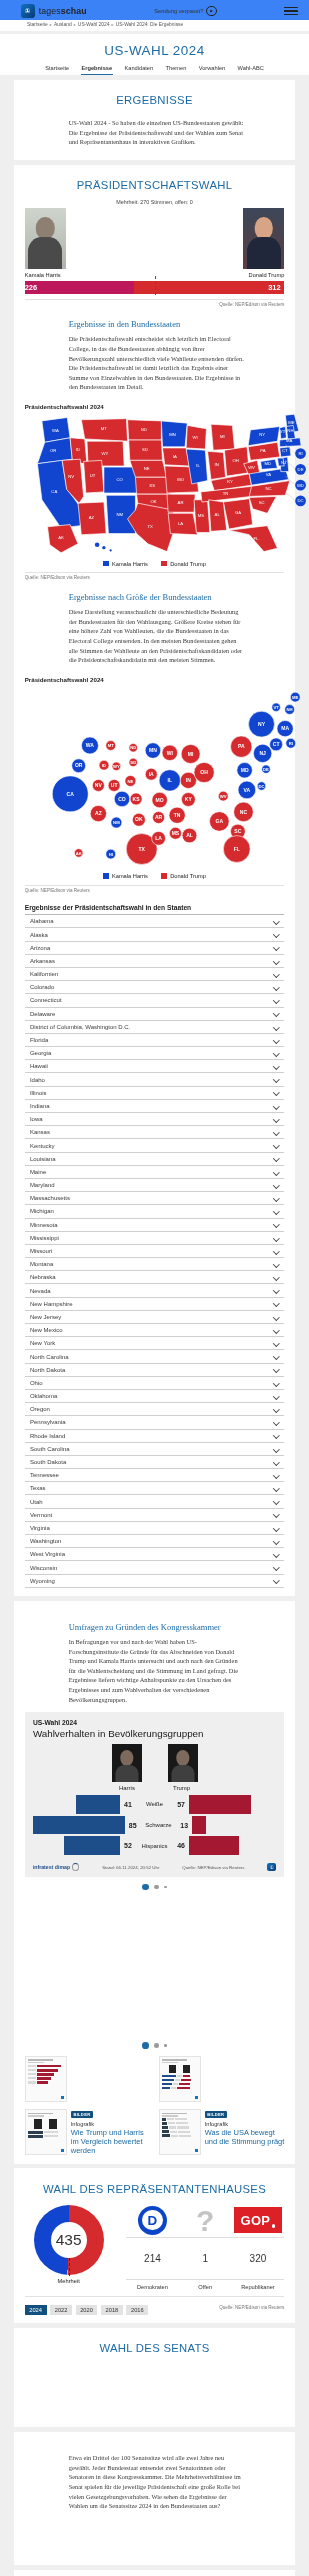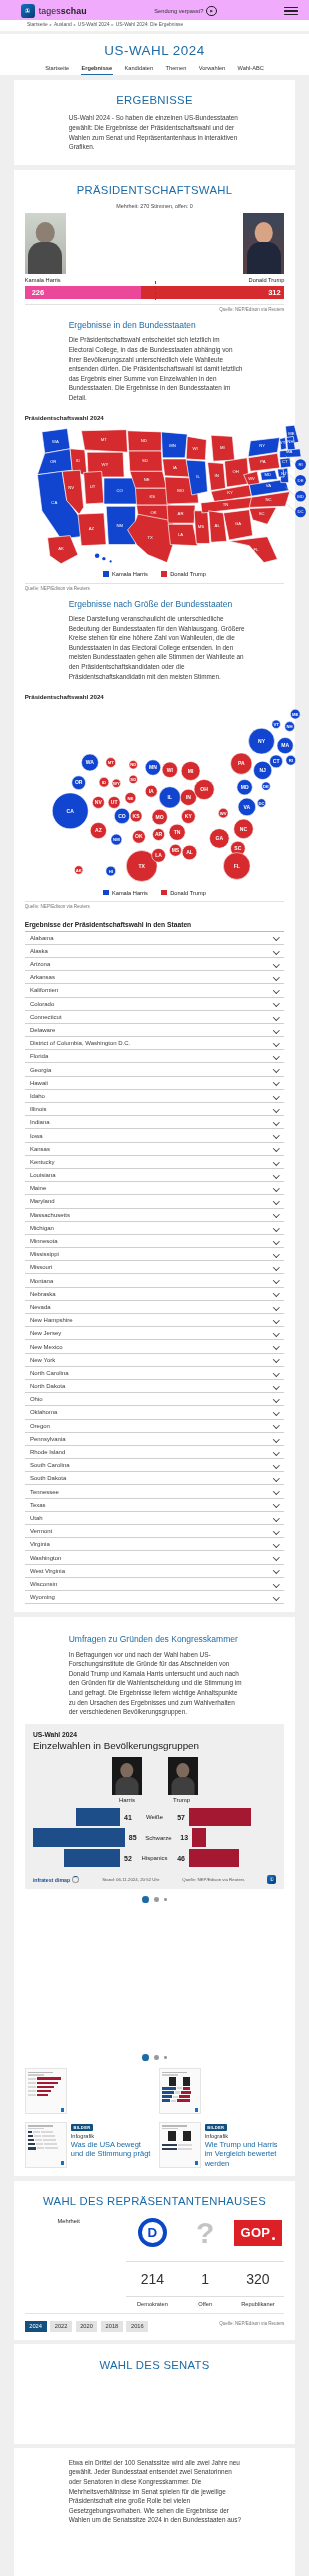--- a/index.html
+++ b/index.html
@@ -1,58 +1,58 @@
 <!DOCTYPE html>
 <html lang="de" style="font-size:8.2px"><head>
 <meta charset="utf-8">
 <style>
   html,body{margin:0;padding:0;}
   body{width:309px;background:#efefef;font-family:"Liberation Sans","DejaVu Sans",sans-serif;color:#3b3b3b;}
   .full{background:#fff;}
   
-  .hrow{display:flex;align-items:center;justify-content:space-between;padding:4.1px 11.3px 2.1px 20.6px;background:#f0abfc;}
+  .hrow{display:flex;align-items:center;justify-content:space-between;padding:4.1px 11.3px 2.1px 20.6px;background:#3b82f6;}
   .logo{display:flex;align-items:center;gap:4.1px;cursor:pointer;}
   .logo-icon{width:14px;height:14px;border-radius:3.1px;background:linear-gradient(135deg,#1273c4,#073a73);display:inline-flex;align-items:center;justify-content:center;color:#fff;font-size:6.7px;font-weight:bold;}
   .logo-text{font-size:8.8px;color:#222;letter-spacing:0.1px;}
   .logo-text b{font-weight:bold;}
   .sendung{display:flex;align-items:center;gap:3.1px;font-size:5.7px;color:#333;cursor:pointer;}
   .play-icon{width:8.2px;height:8.2px;border:0.7px solid #222;border-radius:50%;display:inline-flex;align-items:center;justify-content:center;font-size:3.6px;color:#222;}
   .burger{width:13.4px;cursor:pointer;}
   .burger i{display:block;height:1.3px;background:#222;margin:2.1px 0;border-radius:0.5px;}
   .breadcrumb{font-size:4.9px;color:#555;background:#fff;padding:2.1px 11.3px 4.1px 27px;}
   .breadcrumb a{color:#555;text-decoration:none;}
   .breadcrumb .sep{margin:0 2.1px;color:#888;font-size:4.1px;}
   
   .title-band{background:#fff;margin-top:3.1px;padding:6.2px 0 0;text-align:center;}
   .title-band h1{margin:2.1px 0 5.2px;font-size:13.4px;font-weight:400;color:#1d6ba6;letter-spacing:0.5px;}
   .tabs{display:flex;justify-content:center;gap:11.3px;padding-bottom:0;}
   .tab{font-size:5.7px;color:#333;padding:2.1px 0.5px 3.1px;cursor:pointer;}
   .tab.active{font-weight:bold;border-bottom:1.5px solid #1d6ba6;}
   
   .card{background:#fff;margin:4.6px 14.4px 0;padding:9.3px 10.3px 8.2px;}
   .h-caps{font-size:11.3px;font-weight:400;color:#1d6ba6;text-align:center;letter-spacing:0.3px;margin:5.2px 0 7.2px;}
-  .col{width:176px;margin:0 0 0 44px;}
+  .col{width:176px;margin:12px 0 0 44px;font-family:Liberation Serif, serif;}
   .h-sub{font-size:8.5px;font-weight:400;color:#1d6ba6;margin:8.2px 0 5.2px;}
   .body-text{font-size:6.4px;line-height:1.5;color:#3b3b3b;margin:0 0 5.2px;}
   .chart-label{font-size:6.2px;font-weight:bold;color:#222;margin:11.3px 0 4.1px;}
   .divider{border:none;border-top:0.5px solid #e2e2e2;margin:5.2px 0 2.1px;}
   .source{font-size:4.6px;color:#767676;}
   .source.right{text-align:right;}
   
   .maj-note{font-size:5.4px;color:#444;text-align:center;margin:1px 0 3.1px;}
   .cand-row{display:flex;justify-content:space-between;align-items:flex-end;}
   .portrait{width:41px;height:61px;position:relative;overflow:hidden;background:linear-gradient(180deg,#cfd4cd,#aeb4ab);}
   .portrait.t{background:linear-gradient(180deg,#3c4658,#5a3f42);}
   .portrait::before{content:"";position:absolute;left:50%;top:9.3px;width:18.5px;height:21.6px;transform:translateX(-50%);border-radius:50% 50% 46% 46%;background:#8d7f72;}
   .portrait::after{content:"";position:absolute;left:50%;top:29px;width:34px;height:36px;transform:translateX(-50%);border-radius:40% 40% 0 0;background:#4a4a4a;}
   .portrait.t::before{background:#d8a486;}
   .portrait.t::after{background:#20273a;}
   .cand-names{display:flex;justify-content:space-between;font-size:5.7px;color:#222;margin:3.1px 0;}
   .ev-bar{display:flex;height:13px;position:relative;font-size:7.5px;font-weight:bold;color:#fff;}
-  .ev-bar .dem{background:#ec4899;display:flex;align-items:center;padding-left:7px;}
+  .ev-bar .dem{background:#be185d;display:flex;align-items:center;padding-left:0;}
   .ev-bar .rep{background:#d52b2e;display:flex;align-items:center;justify-content:flex-end;padding-right:3.6px;flex:1;}
   .maj-marker{position:absolute;top:-4.6px;bottom:-1px;width:0;border-left:1px dashed #555;}
   
   .legend{display:flex;justify-content:center;gap:13.4px;font-size:5.7px;color:#222;margin:4.1px 0 2.1px;}
   .legend .sw{display:inline-block;width:5.7px;height:5.7px;margin-right:3.1px;vertical-align:-0.5px;}
   .dots{display:flex;justify-content:center;align-items:center;gap:5.2px;margin:7.2px 0;}
   .dots i{border-radius:50%;background:#9a9a9a;display:inline-block;}
   .dots i.d0{width:6.7px;height:6.7px;background:#1d6ba6;}
   .dots i.d1{width:4.6px;height:4.6px;}
   .dots i.d2{width:2.6px;height:2.6px;}
@@ -105,21 +105,21 @@
   .donut .hole{width:36px;height:36px;border-radius:50%;background:#fff;display:flex;align-items:center;justify-content:center;font-size:15.5px;color:#333;}
   .donut .mark{position:absolute;left:50%;bottom:-1px;height:18.5px;border-left:1px dashed #333;}
   .maj-label{font-size:5.7px;color:#222;margin-top:3.1px;}
   .house-cols{flex:1;display:grid;grid-template-columns:1fr 1fr 1fr;text-align:center;margin-top:2.1px;}
   .p-logo{height:32px;display:flex;align-items:center;justify-content:center;}
   .dem-logo{width:29px;height:29px;border-radius:50%;background:#0b46c8;display:flex;align-items:center;justify-content:center;}
   .dem-logo .in{width:20.6px;height:20.6px;border-radius:50%;background:#fff;display:flex;align-items:center;justify-content:center;font-weight:bold;font-size:13.4px;color:#0b46c8;}
   .q-logo{font-size:30px;font-weight:bold;color:#c4c4c4;line-height:.9;}
   .gop-logo{background:#dd1f26;color:#fff;font-weight:bold;font-size:13px;letter-spacing:0.3px;padding:5.7px 6.2px;display:flex;align-items:center;gap:1.5px;}
   .gop-logo .dot{width:3.6px;height:3.6px;border-radius:50%;background:#fff;align-self:flex-end;}
-  .h-num{border-top:0.5px solid #ddd;border-bottom:0.5px solid #ddd;font-size:14px;color:#333;padding:9px 0;margin-top:12px;}
+  .h-num{border-top:0.5px solid #ddd;border-bottom:0.5px solid #ddd;font-size:10px;color:#333;padding:15px 0;margin-top:1px;}
   .h-party{font-size:5.7px;color:#333;padding:4.1px 0 1px;}
   .years{display:flex;gap:3.6px;margin-top:5.2px;}
   .year{font-size:5.7px;padding:2.1px 4.6px;background:#e3e3e3;color:#333;cursor:pointer;}
   .year.active{background:#11507f;color:#fff;}
   .house-srcrow{display:flex;justify-content:space-between;align-items:center;margin-top:-10.3px;}
   svg text{font-family:"Liberation Sans","DejaVu Sans",sans-serif;}
 </style>
 </head>
 <body>
 
@@ -637,21 +637,21 @@
 </section>
 
 <section class="card">
   <div class="col">
     <h3 class="h-sub">Umfragen zu Gründen des Kongresskammer</h3>
     <p class="body-text">In Befragungen vor und nach der Wahl haben US-Forschungsinstitute die Gründe für das Abschneiden von Donald Trump und Kamala Harris untersucht und auch nach den Gründen für die Wahlentscheidung und die Stimmung im Land gefragt. Die Ergebnisse liefern wichtige Anhaltspunkte zu den Ursachen des Ergebnisses und zum Wahlverhalten der verschiedenen Bevölkerungsgruppen.</p>
   </div>
 
   <div class="widget">
     <div class="w-kicker">US-Wahl 2024</div>
-    <div class="w-title">Einzelwahlen in Bevölkerungsgruppen</div>
+    <div class="w-title">Wahlverhalten in Bevölkerungsgruppen</div>
     <div class="w-photos">
       <div class="w-photo"></div>
       <div class="w-photo"></div>
     </div>
     <div class="w-names">
       <span>Harris</span>
       <span>Trump</span>
     </div>
     <div id="demo-rows">
         <div class="demo-row">
@@ -767,76 +767,82 @@
             <div class="g" style="width:5.2px"></div>
             <div class="r" style="width:13.4px"></div>
           </div>
           <div class="ardsq"></div>
         </div>
       </div>
       <div class="teaser">
         <div class="thumb">
           <div class="tl"></div>
           <div class="tl s"></div>
-          <div class="row">
-            <div class="b" style="width:4.1px;background:#2c3e50"></div>
-            <div class="g" style="width:7.2px"></div>
-            <div class="g" style="width:12.4px"></div>
-          </div>
-          <div class="row">
-            <div class="b" style="width:5.2px;background:#2c3e50"></div>
-            <div class="g" style="width:7.2px"></div>
-            <div class="g" style="width:12.4px"></div>
-          </div>
-          <div class="row">
-            <div class="b" style="width:6.2px;background:#2c3e50"></div>
-            <div class="g" style="width:7.2px"></div>
-            <div class="g" style="width:12.4px"></div>
-          </div>
-          <div class="row">
-            <div class="b" style="width:7.2px;background:#2c3e50"></div>
-            <div class="g" style="width:7.2px"></div>
-            <div class="g" style="width:12.4px"></div>
-          </div>
-          <div class="row">
-            <div class="b" style="width:8.2px;background:#2c3e50"></div>
-            <div class="g" style="width:7.2px"></div>
-            <div class="g" style="width:12.4px"></div>
+          <div class="row" style="justify-content:center;gap:7.2px;margin:2.1px 0">
+            <div class="ph" style="width:8.2px;height:10.3px"></div>
+            <div class="ph" style="width:8.2px;height:10.3px"></div>
+          </div>
+          <div class="row">
+            <div class="b" style="width:15.5px;background:#2c3e50"></div>
+            <div class="g" style="width:13.4px"></div>
+          </div>
+          <div class="row">
+            <div class="b" style="width:15.5px;background:#2c3e50"></div>
+            <div class="g" style="width:13.4px"></div>
           </div>
           <div class="ardsq"></div>
         </div>
-        <div><span class="badge">BILDER</span><div class="t-kicker">Infografik</div><div class="t-title">Was die USA bewegt und die Stimmung prägt</div></div>
+        <div><span class="badge">BILDER</span><div class="t-kicker">Infografik</div><div class="t-title">Wie Trump und Harris im Vergleich bewertet werden</div></div>
       </div>
       <div class="teaser">
         <div class="thumb">
           <div class="tl"></div>
           <div class="tl s"></div>
-          <div class="row" style="justify-content:center;gap:7.2px;margin:2.1px 0">
-            <div class="ph" style="width:8.2px;height:10.3px"></div>
-            <div class="ph" style="width:8.2px;height:10.3px"></div>
-          </div>
-          <div class="row">
-            <div class="b" style="width:15.5px;background:#2c3e50"></div>
-            <div class="g" style="width:13.4px"></div>
-          </div>
-          <div class="row">
-            <div class="b" style="width:15.5px;background:#2c3e50"></div>
-            <div class="g" style="width:13.4px"></div>
+          <div class="row">
+            <div class="b" style="width:4.1px;background:#2c3e50"></div>
+            <div class="g" style="width:7.2px"></div>
+            <div class="g" style="width:12.4px"></div>
+          </div>
+          <div class="row">
+            <div class="b" style="width:5.2px;background:#2c3e50"></div>
+            <div class="g" style="width:7.2px"></div>
+            <div class="g" style="width:12.4px"></div>
+          </div>
+          <div class="row">
+            <div class="b" style="width:6.2px;background:#2c3e50"></div>
+            <div class="g" style="width:7.2px"></div>
+            <div class="g" style="width:12.4px"></div>
+          </div>
+          <div class="row">
+            <div class="b" style="width:7.2px;background:#2c3e50"></div>
+            <div class="g" style="width:7.2px"></div>
+            <div class="g" style="width:12.4px"></div>
+          </div>
+          <div class="row">
+            <div class="b" style="width:8.2px;background:#2c3e50"></div>
+            <div class="g" style="width:7.2px"></div>
+            <div class="g" style="width:12.4px"></div>
           </div>
           <div class="ardsq"></div>
         </div>
-        <div><span class="badge">BILDER</span><div class="t-kicker">Infografik</div><div class="t-title">Wie Trump und Harris im Vergleich bewertet werden</div></div>
+        <div><span class="badge">BILDER</span><div class="t-kicker">Infografik</div><div class="t-title">Was die USA bewegt und die Stimmung prägt</div></div>
       </div>
     </div>
 </section>
 
 <section class="card">
   <h2 class="h-caps">WAHL DES REPRÄSENTANTENHAUSES</h2>
   <div class="house-flex">
     <div class="donut-wrap">
+      <div class="donut" id="house-donut" style="background: conic-gradient(rgb(213, 43, 46) 0deg, rgb(213, 43, 46) 50.5747%, rgb(181, 181, 181) 50.5747%, rgb(181, 181, 181) 50.8046%, rgb(17, 69, 208) 50.8046%, rgb(17, 69, 208) 100%);">
+        <div class="hole">
+            <span>435</span>
+          </div>
+        <div class="mark"></div>
+      </div>
       <div class="maj-label">Mehrheit</div>
     </div>
     <div class="house-cols">
       <div class="p-logo">
           <span class="dem-logo">
             <span class="in">D</span>
           </span>
         </div>
       <div class="p-logo">
           <span class="q-logo">?</span>

